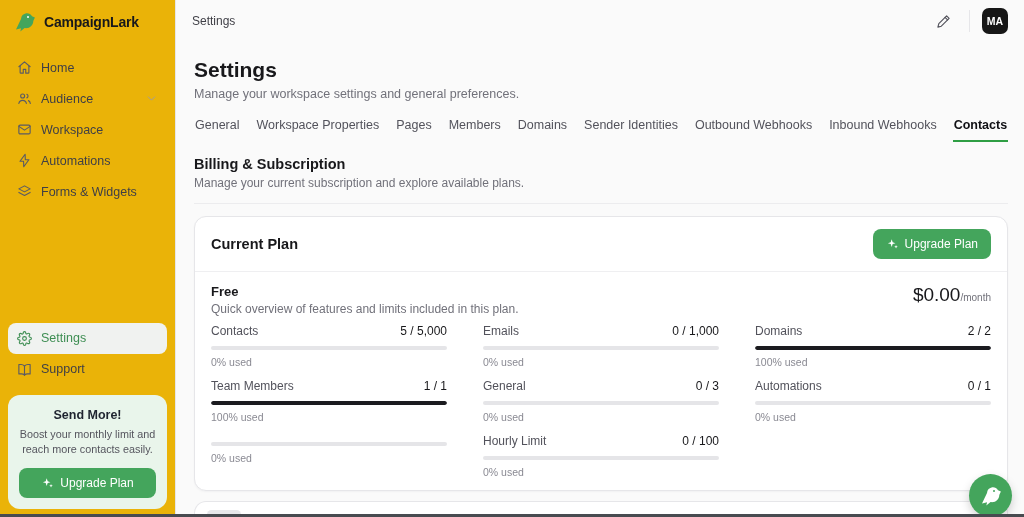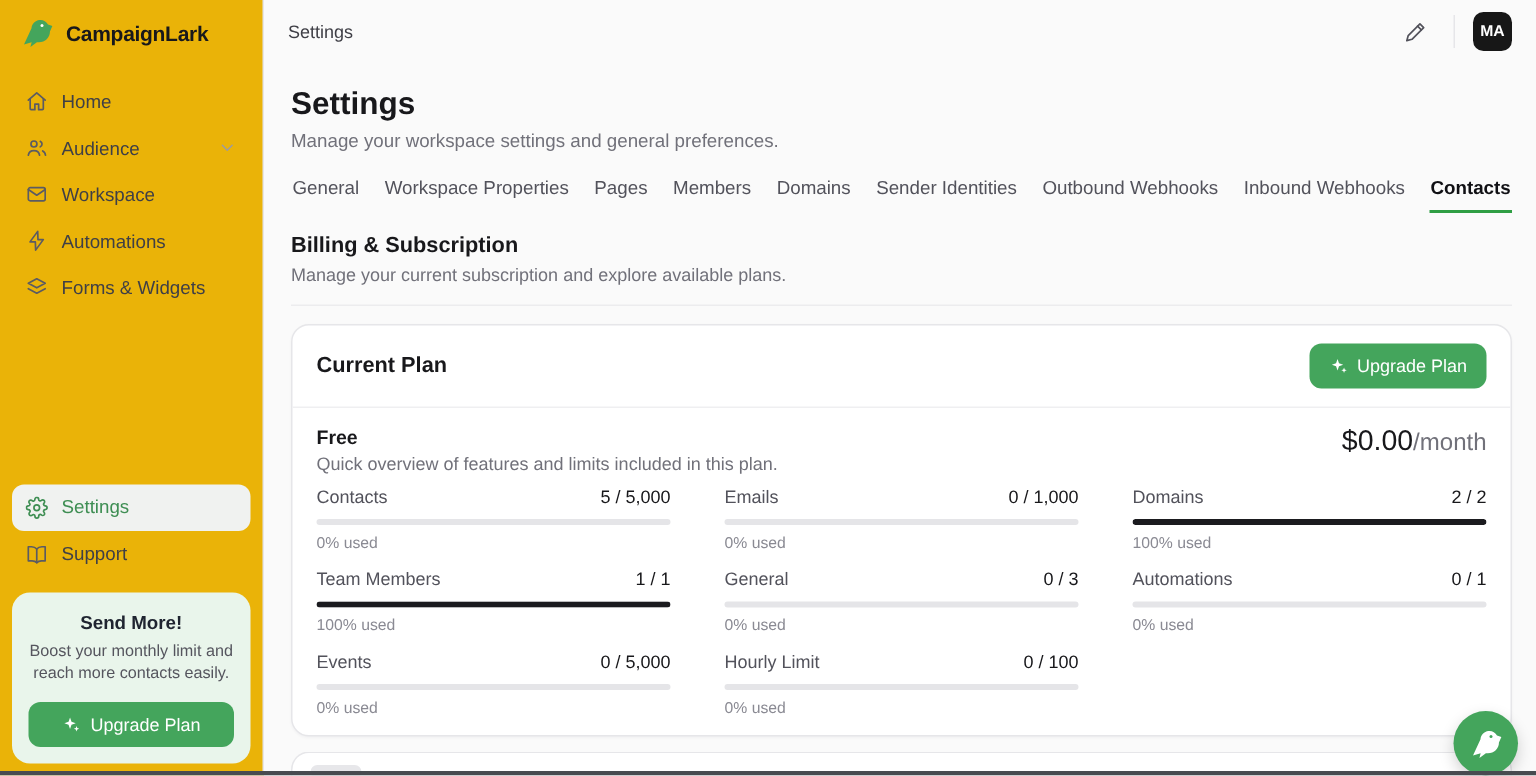--- a/index.html
+++ b/index.html
@@ -70,21 +70,21 @@
     padding:12px 16px;border-bottom:1px solid #efeff1;}
   .card-title{font-size:14.5px;font-weight:bold;}
   .btn-green{background:var(--accent);color:#fff;border:none;border-radius:8px;height:30px;
     padding:0 13px;font-size:12px;display:flex;align-items:center;gap:6px;cursor:pointer;font-family:inherit;}
   .btn-green .icon{width:13px;height:13px;}
   .plan-row{display:flex;justify-content:space-between;align-items:flex-start;padding:12px 16px 2px;}
   .plan-name{font-size:13px;font-weight:bold;}
   .plan-desc{font-size:12px;color:var(--muted);margin-top:3px;}
   .price-wrap{display:flex;align-items:baseline;}
   .price{font-size:19px;font-weight:normal;}
-  .period{font-size:16px;color:var(--muted);}
+  .period{font-size:10px;color:var(--muted);}
 
   .meters{display:grid;grid-template-columns:1fr 1fr 1fr;column-gap:36px;row-gap:11px;
     padding:6px 16px 12px;}
   .meter-head{display:flex;justify-content:space-between;font-size:12px;}
   .m-label{color:#52525b;}
   .m-value{color:var(--ink);}
   .track{height:4px;background:#e5e5e8;border-radius:99px;margin:8px 0 6px;overflow:hidden;}
   .fill{height:100%;background:var(--fill);border-radius:99px;}
   .m-used{font-size:10.5px;color:#8a8a93;}
 
@@ -317,24 +317,20 @@
           <div class="meter-head">
             <span class="m-label">Automations</span>
             <span class="m-value">0 / 1</span>
           </div>
           <div class="track">
             <div class="fill" style="width: 0%;"></div>
           </div>
           <div class="m-used">0% used</div>
         </div>
         <div class="meter">
-          <div class="meter-head">
-            <span class="m-label">Events</span>
-            <span class="m-value">0 / 5,000</span>
-          </div>
           <div class="track">
             <div class="fill" style="width: 0%;"></div>
           </div>
           <div class="m-used">0% used</div>
         </div>
         <div class="meter">
           <div class="meter-head">
             <span class="m-label">Hourly Limit</span>
             <span class="m-value">0 / 100</span>
           </div>

